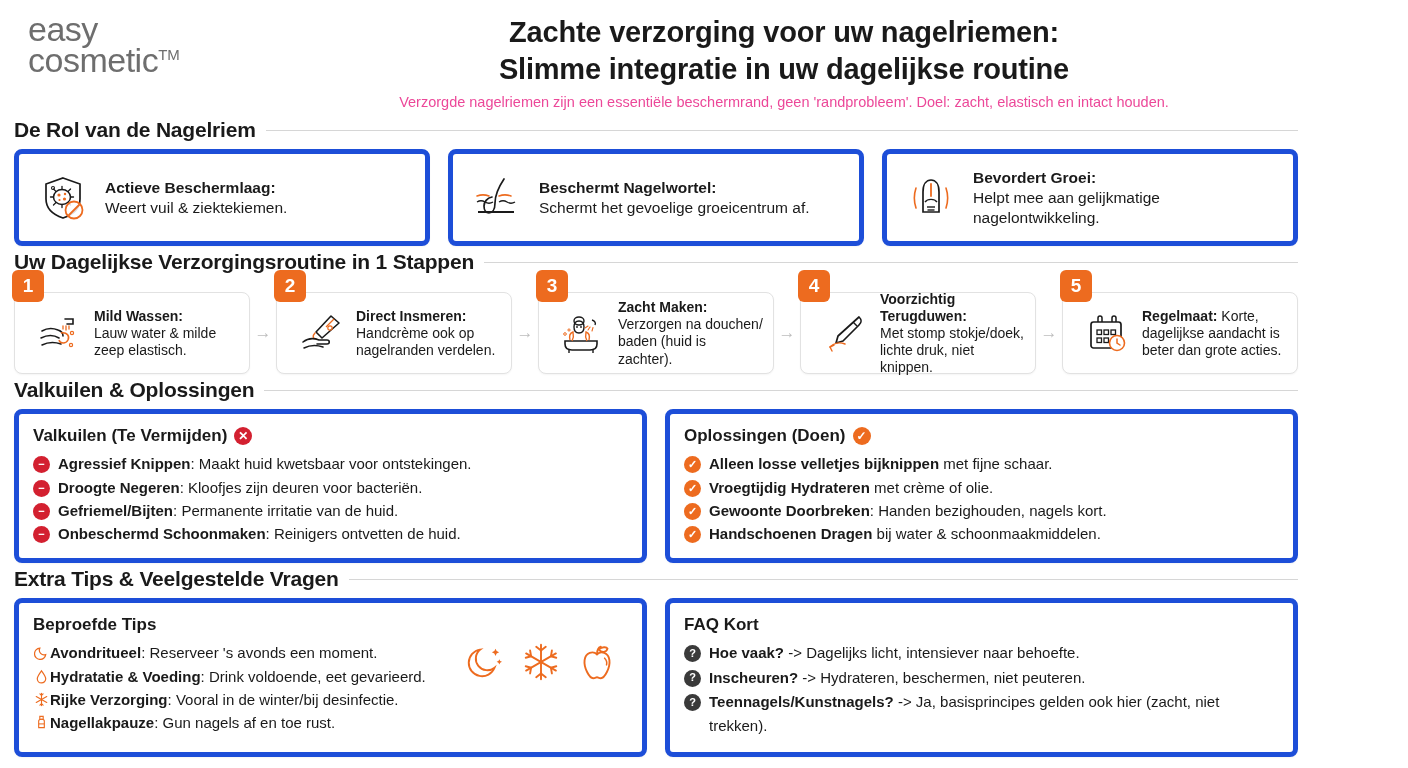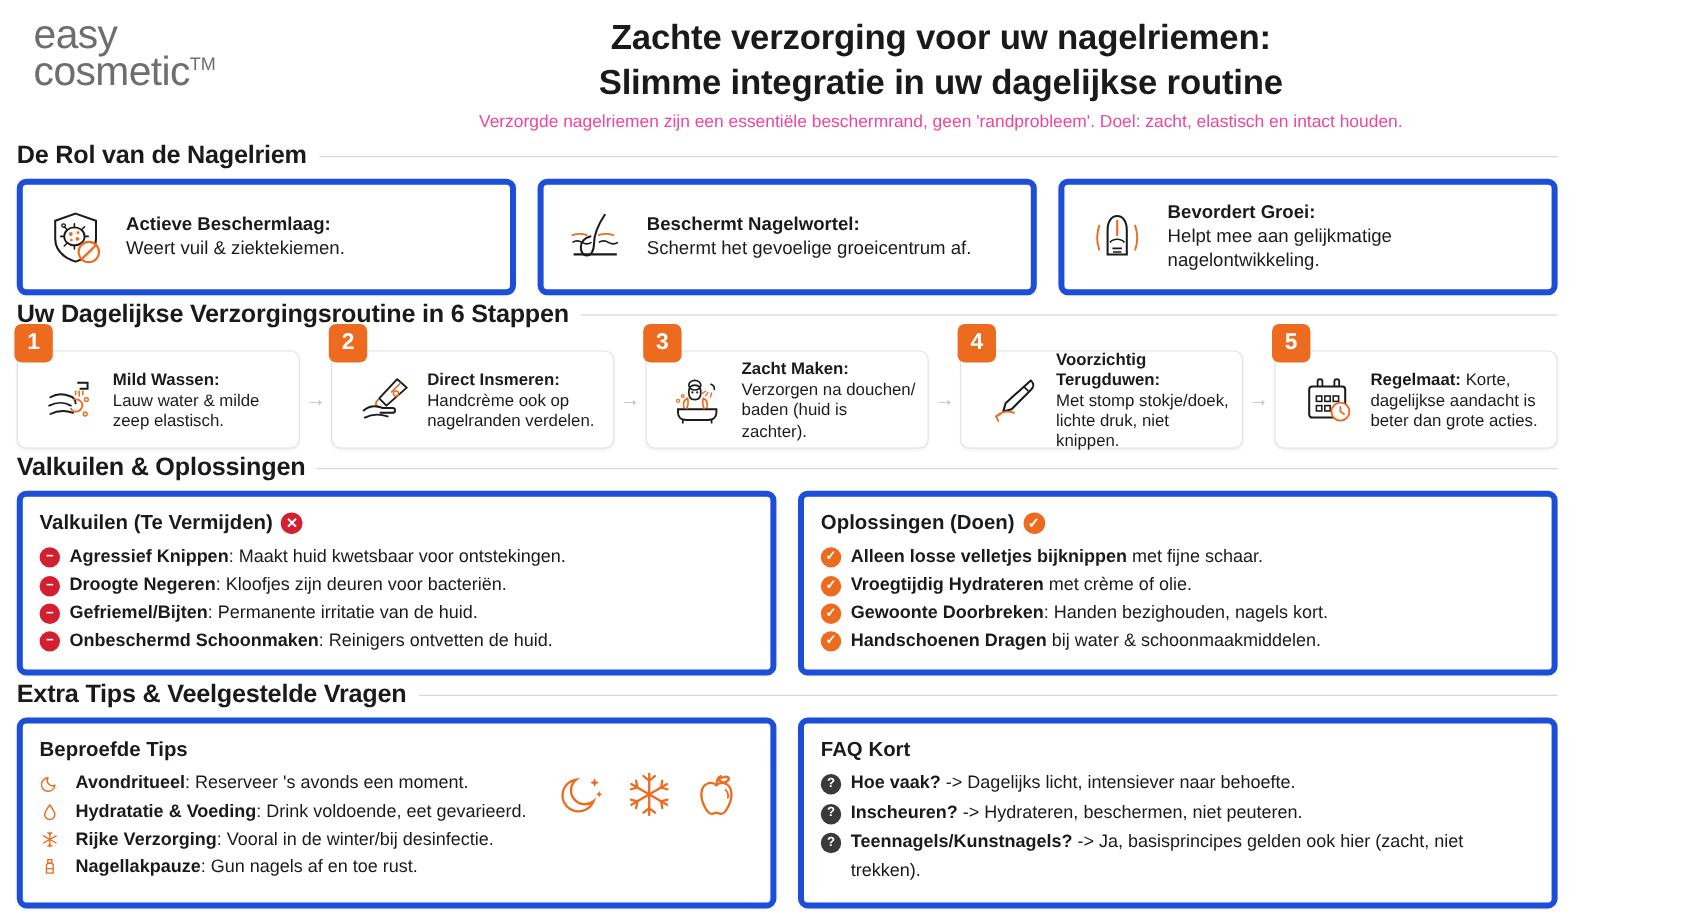--- a/index.html
+++ b/index.html
@@ -81,21 +81,21 @@
     color: #fff; font-size: 11px; font-weight: bold; margin-top: 4px;
   }
   .badge-circle.red { background: #d32030; }
   .badge-circle.orange { background: #ed6b1f; }
   .title-badge { width: 18px; height: 18px; border-radius: 50%; display: inline-flex; align-items: center; justify-content: center; color: #fff; font-size: 12px; font-weight: bold; }
   .title-badge.red { background: #d32030; }
   .title-badge.orange { background: #ed6b1f; }
 
   
   .tips-panel { position: relative; }
-  .tip-li { display: flex; align-items: flex-start; gap: 13px; font-size: 15px; line-height: 1.55; }
+  .tip-li { display: flex; align-items: flex-start; gap: 0; font-size: 15px; line-height: 1.55; }
   .tip-ico { flex: 0 0 auto; width: 17px; height: 17px; margin-top: 3px; display: flex; align-items: center; justify-content: center; }
   .deco { position: absolute; right: 24px; top: 38px; display: flex; gap: 14px; align-items: center; }
   .faq-li { display: flex; align-items: flex-start; gap: 8px; font-size: 15px; line-height: 1.62; }
   .q-badge {
     flex: 0 0 auto; width: 17px; height: 17px; border-radius: 50%;
     background: #3a3a3a; color: #fff; font-size: 11px; font-weight: bold;
     display: inline-flex; align-items: center; justify-content: center; margin-top: 4px;
   }
   .blk { margin-bottom: 4px; }
 </style>
@@ -188,21 +188,21 @@
           <div class="t1">Bevordert Groei:</div>
           <div class="t2">Helpt mee aan gelijkmatige nagelontwikkeling.</div>
         </div>
       </div>
 
     </div>
   </div>
 
   <div class="blk">
     <div class="sec-head">
-      <span class="txt">Uw Dagelijkse Verzorgingsroutine in 6 Stappen</span>
+      <span class="txt">Uw Dagelijkse Verzorgingsroutine in 1 Stappen</span>
       <span class="rule"></span>
     </div>
     <div class="steps-row">
 
       <div class="step-wrap">
         <div class="step-badge">1</div>
         <div class="step-card">
           <div class="step-icon">
             <svg width="48" height="48" viewBox="0 0 48 48">
               <path d="M30 10 H38 V15 H32" fill="none" stroke="#1a1a1a" stroke-width="1.6" stroke-linecap="round"></path>

